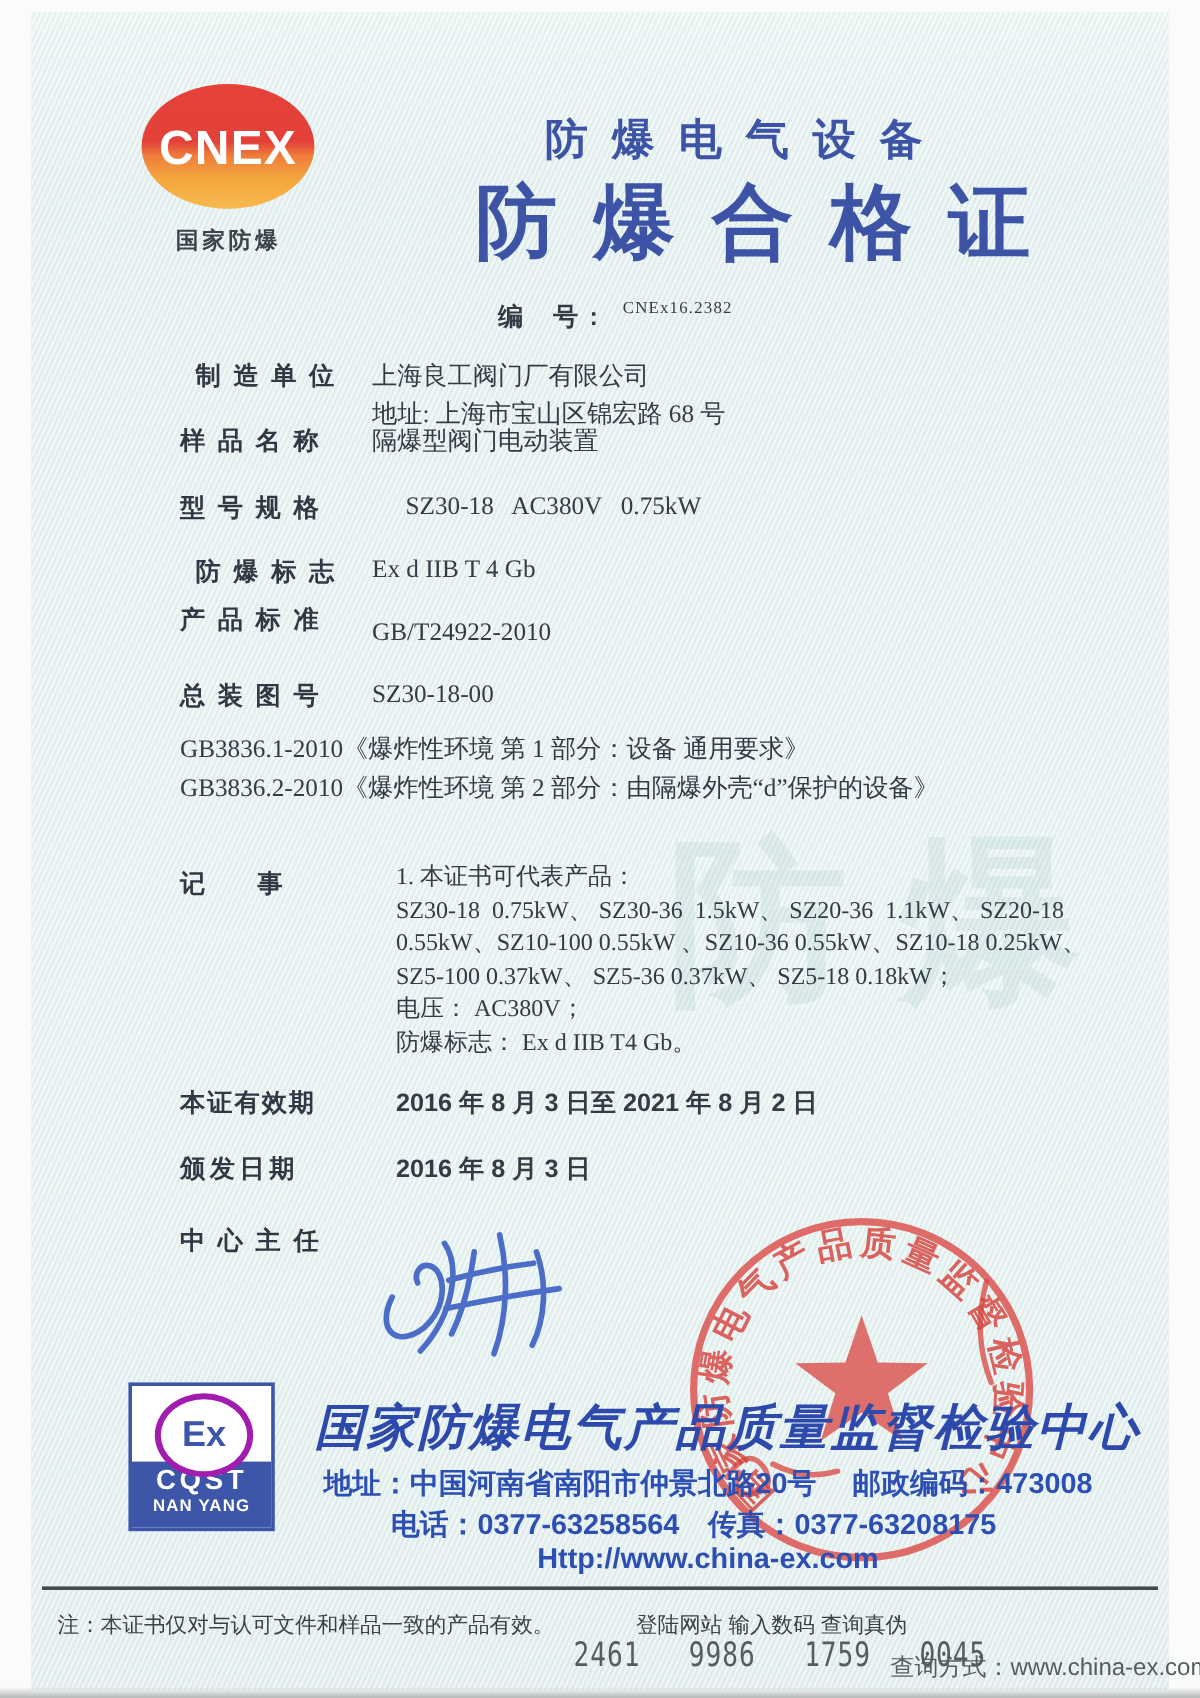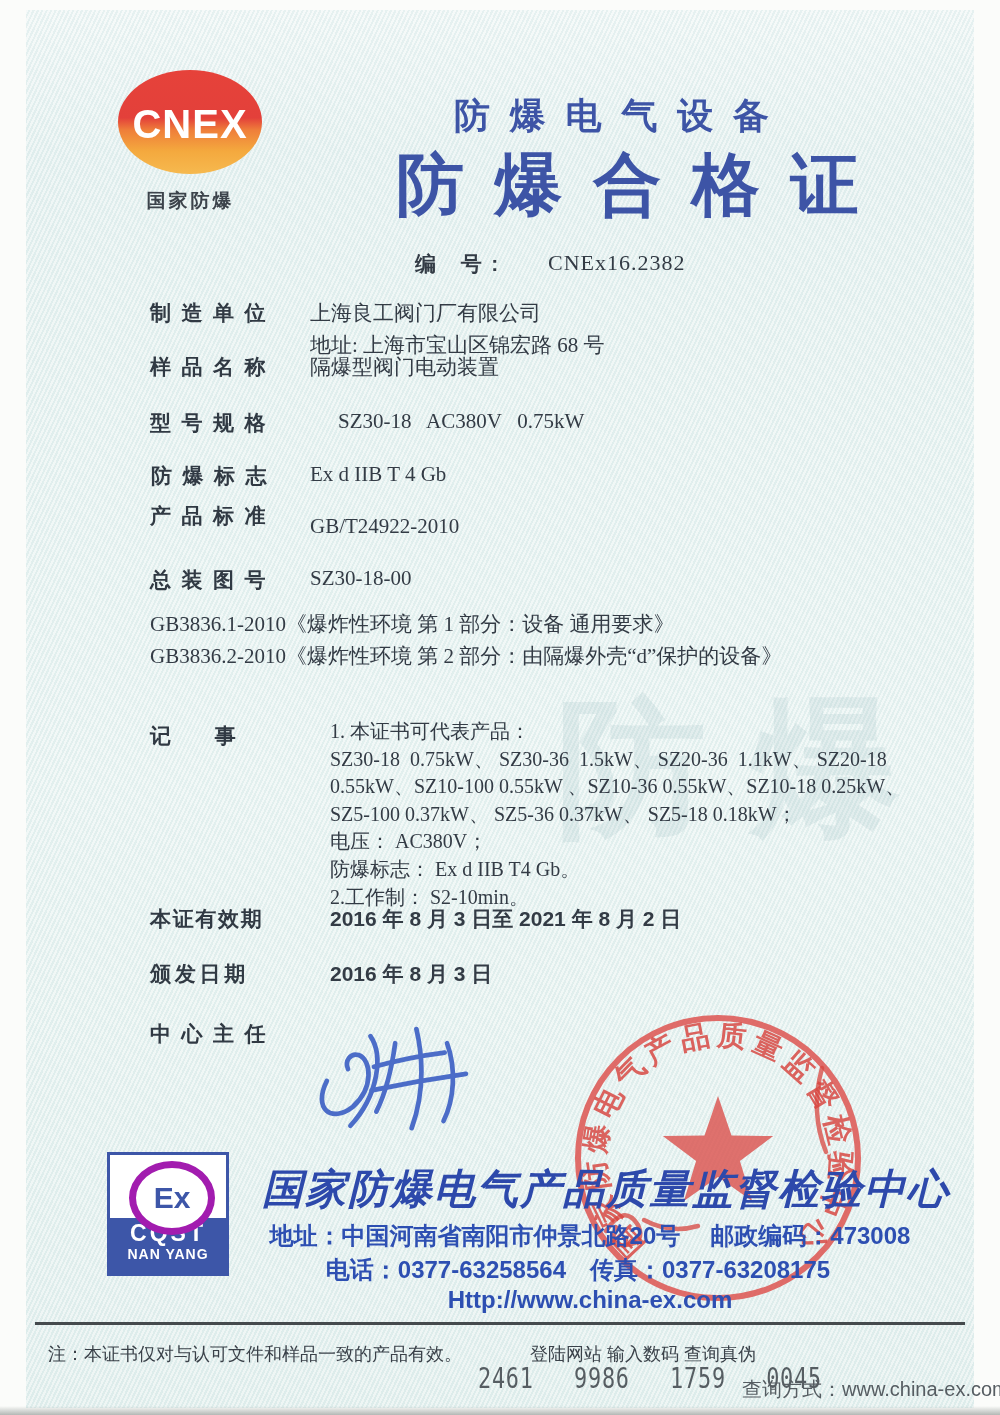--- a/index.html
+++ b/index.html
@@ -27,21 +27,21 @@
     display:flex; align-items:center; justify-content:center;
   }
   .cnex-text{color:#ffffff; font-weight:bold; font-size:40px; letter-spacing:1px; margin-top:4px;}
   .cnex-sub{left:92px; top:178px; width:145px; text-align:center; font-size:19px; letter-spacing:3px; color:#3c434b; font-weight:600;}
 
   
   .subtitle{left:428px; top:82px; font-size:36px; font-weight:bold; color:#3d54a6; letter-spacing:.55em; white-space:nowrap;}
   .title{left:370px; top:130px; font-size:68px; font-weight:bold; color:#3d54a6; letter-spacing:.45em; white-space:nowrap;}
 
   .certno-label{left:389px; top:240px; font-size:21px; font-weight:bold; color:#333b45; letter-spacing:.45em;}
-  .certno-value{left:522px; top:240px; font-size:22px; color:#333b45; letter-spacing:1px;}
+  .certno-value{left:493px; top:240px; font-size:14px; color:#333b45; letter-spacing:1px;}
 
   .lbl{font-size:21px; font-weight:bold; color:#303943; letter-spacing:.5em; white-space:nowrap;}
   .lbl.tight{letter-spacing:.08em;}
   .val{font-size:21px; color:#333b45; white-space:pre;}
 
   .stdline{font-size:21px; color:#333b45; line-height:32px; white-space:nowrap;}
   .notes{line-height:27.6px; font-size:20px; color:#333b45;}
   .notes div{white-space:pre;}
 
   
@@ -52,21 +52,21 @@
   .blueline{font-size:24px; font-weight:bold; color:#2d4fb2;}
   .exbox{
     left:81px; top:1142px; width:122px; height:124px; background:#ffffff;
     border:3px solid #3d56a8; box-sizing:border-box;
   }
   .exband{position:absolute; left:0; right:0; bottom:0; height:55px; background:#3d56a8; color:#fff; text-align:center;}
   .excqst{font-size:23px; letter-spacing:3px; line-height:26px; margin-top:2px; font-weight:bold;}
   .exny{font-size:14px; letter-spacing:1px; line-height:16px; font-weight:bold;}
   .excircle{
     position:absolute; left:19px; top:6px; width:72px; height:60px; border-radius:50%;
-    background:#fff; border:7px solid #a21caf; display:flex; align-items:center; justify-content:center;
+    background:#fff; border:5px solid #a21caf; display:flex; align-items:center; justify-content:center;
     z-index:2;
   }
   .extext{color:#3d56a8; font-weight:bold; font-size:30px;}
 
   .sep{left:9px; top:1312px; width:930px; height:3px; background:#454a4d;}
   .footnote{left:22px; top:1332px; font-size:18px; color:#3a4149; white-space:nowrap;}
   .foothint{margin-left:68px;}
   .digits{left:452px; top:1352px; font-size:28px; color:#565d62; letter-spacing:1px; word-spacing:8px;
           transform:scaleX(.78); transform-origin:left top; white-space:pre;}
   .query{left:716px; top:1366px; font-size:20px; color:#565d62; white-space:nowrap;}
@@ -82,31 +82,31 @@
       <span class="cnex-text sans">CNEX</span>
     </div>
     <div class="abs cnex-sub sans">国家防爆</div>
 
     <div class="abs subtitle sans">防爆电气设备</div>
     <div class="abs title sans">防爆合格证</div>
 
     <div class="abs certno-label sans">编 号:</div>
     <div class="abs certno-value serif">CNEx16.2382</div>
 
-    <div class="abs lbl sans" style="left:124px; top:289px;">制造单位</div>
+    <div class="abs lbl sans" style="left:137px; top:289px;">制造单位</div>
     <div class="abs val serif" style="left:284px; top:289px;">上海良工阀门厂有限公司</div>
     <div class="abs val serif" style="left:284px; top:321px;">地址: 上海市宝山区锦宏路 68 号</div>
 
     <div class="abs lbl sans" style="left:124px; top:343px;">样品名称</div>
     <div class="abs val serif" style="left:284px; top:343px;">隔爆型阀门电动装置</div>
 
     <div class="abs lbl sans" style="left:124px; top:399px;">型号规格</div>
     <div class="abs val serif" style="left:284px; top:399px;padding-left:28px;">SZ30-18   AC380V   0.75kW</div>
 
-    <div class="abs lbl sans" style="left:125px; top:452px;">防爆标志</div>
+    <div class="abs lbl sans" style="left:137px; top:452px;">防爆标志</div>
     <div class="abs val serif" style="left:284px; top:452px;">Ex d IIB T 4 Gb</div>
 
     <div class="abs lbl sans" style="left:124px; top:492px;">产品标准</div>
     <div class="abs val serif" style="left:284px; top:504px;">GB/T24922-2010</div>
 
     <div class="abs lbl sans" style="left:124px; top:556px;">总装图号</div>
     <div class="abs val serif" style="left:284px; top:556px;">SZ30-18-00</div>
 
     <div class="abs" style="left:124px; top:598px;">
       <div class="stdline serif">GB3836.1-2010《爆炸性环境 第 1 部分：设备 通用要求》</div>
@@ -116,21 +116,20 @@
     <div class="abs watermark serif">防爆</div>
 
     <div class="abs lbl sans" style="left:124px; top:712px; letter-spacing:.9em;">记 事</div>
     <div class="abs notes serif" style="left:304px; top:708px;">
       <div>1. 本证书可代表产品：</div>
       <div>SZ30-18  0.75kW、 SZ30-36  1.5kW、 SZ20-36  1.1kW、 SZ20-18</div>
       <div>0.55kW、SZ10-100 0.55kW 、SZ10-36 0.55kW、SZ10-18 0.25kW、</div>
       <div>SZ5-100 0.37kW、 SZ5-36 0.37kW、 SZ5-18 0.18kW；</div>
       <div>电压： AC380V；</div>
       <div>防爆标志： Ex d IIB T4 Gb。</div>
-      <div>2.工作制： S2-10min。</div>
     </div>
 
     <div class="abs lbl tight sans" style="left:124px; top:895px;">本证有效期</div>
     <div class="abs val sans" style="left:304px; top:895px; font-weight:bold;">2016 年 8 月 3 日至 2021 年 8 月 2 日</div>
 
     <div class="abs lbl sans" style="left:124px; top:950px; letter-spacing:.18em;">颁发日期</div>
     <div class="abs val sans" style="left:304px; top:950px; font-weight:bold;">2016 年 8 月 3 日</div>
 
     <div class="abs lbl sans" style="left:124px; top:1010px;">中心主任</div>
     <svg class="abs" style="left:278px; top:1012px;" width="180" height="112" viewBox="0 0 150 95">

